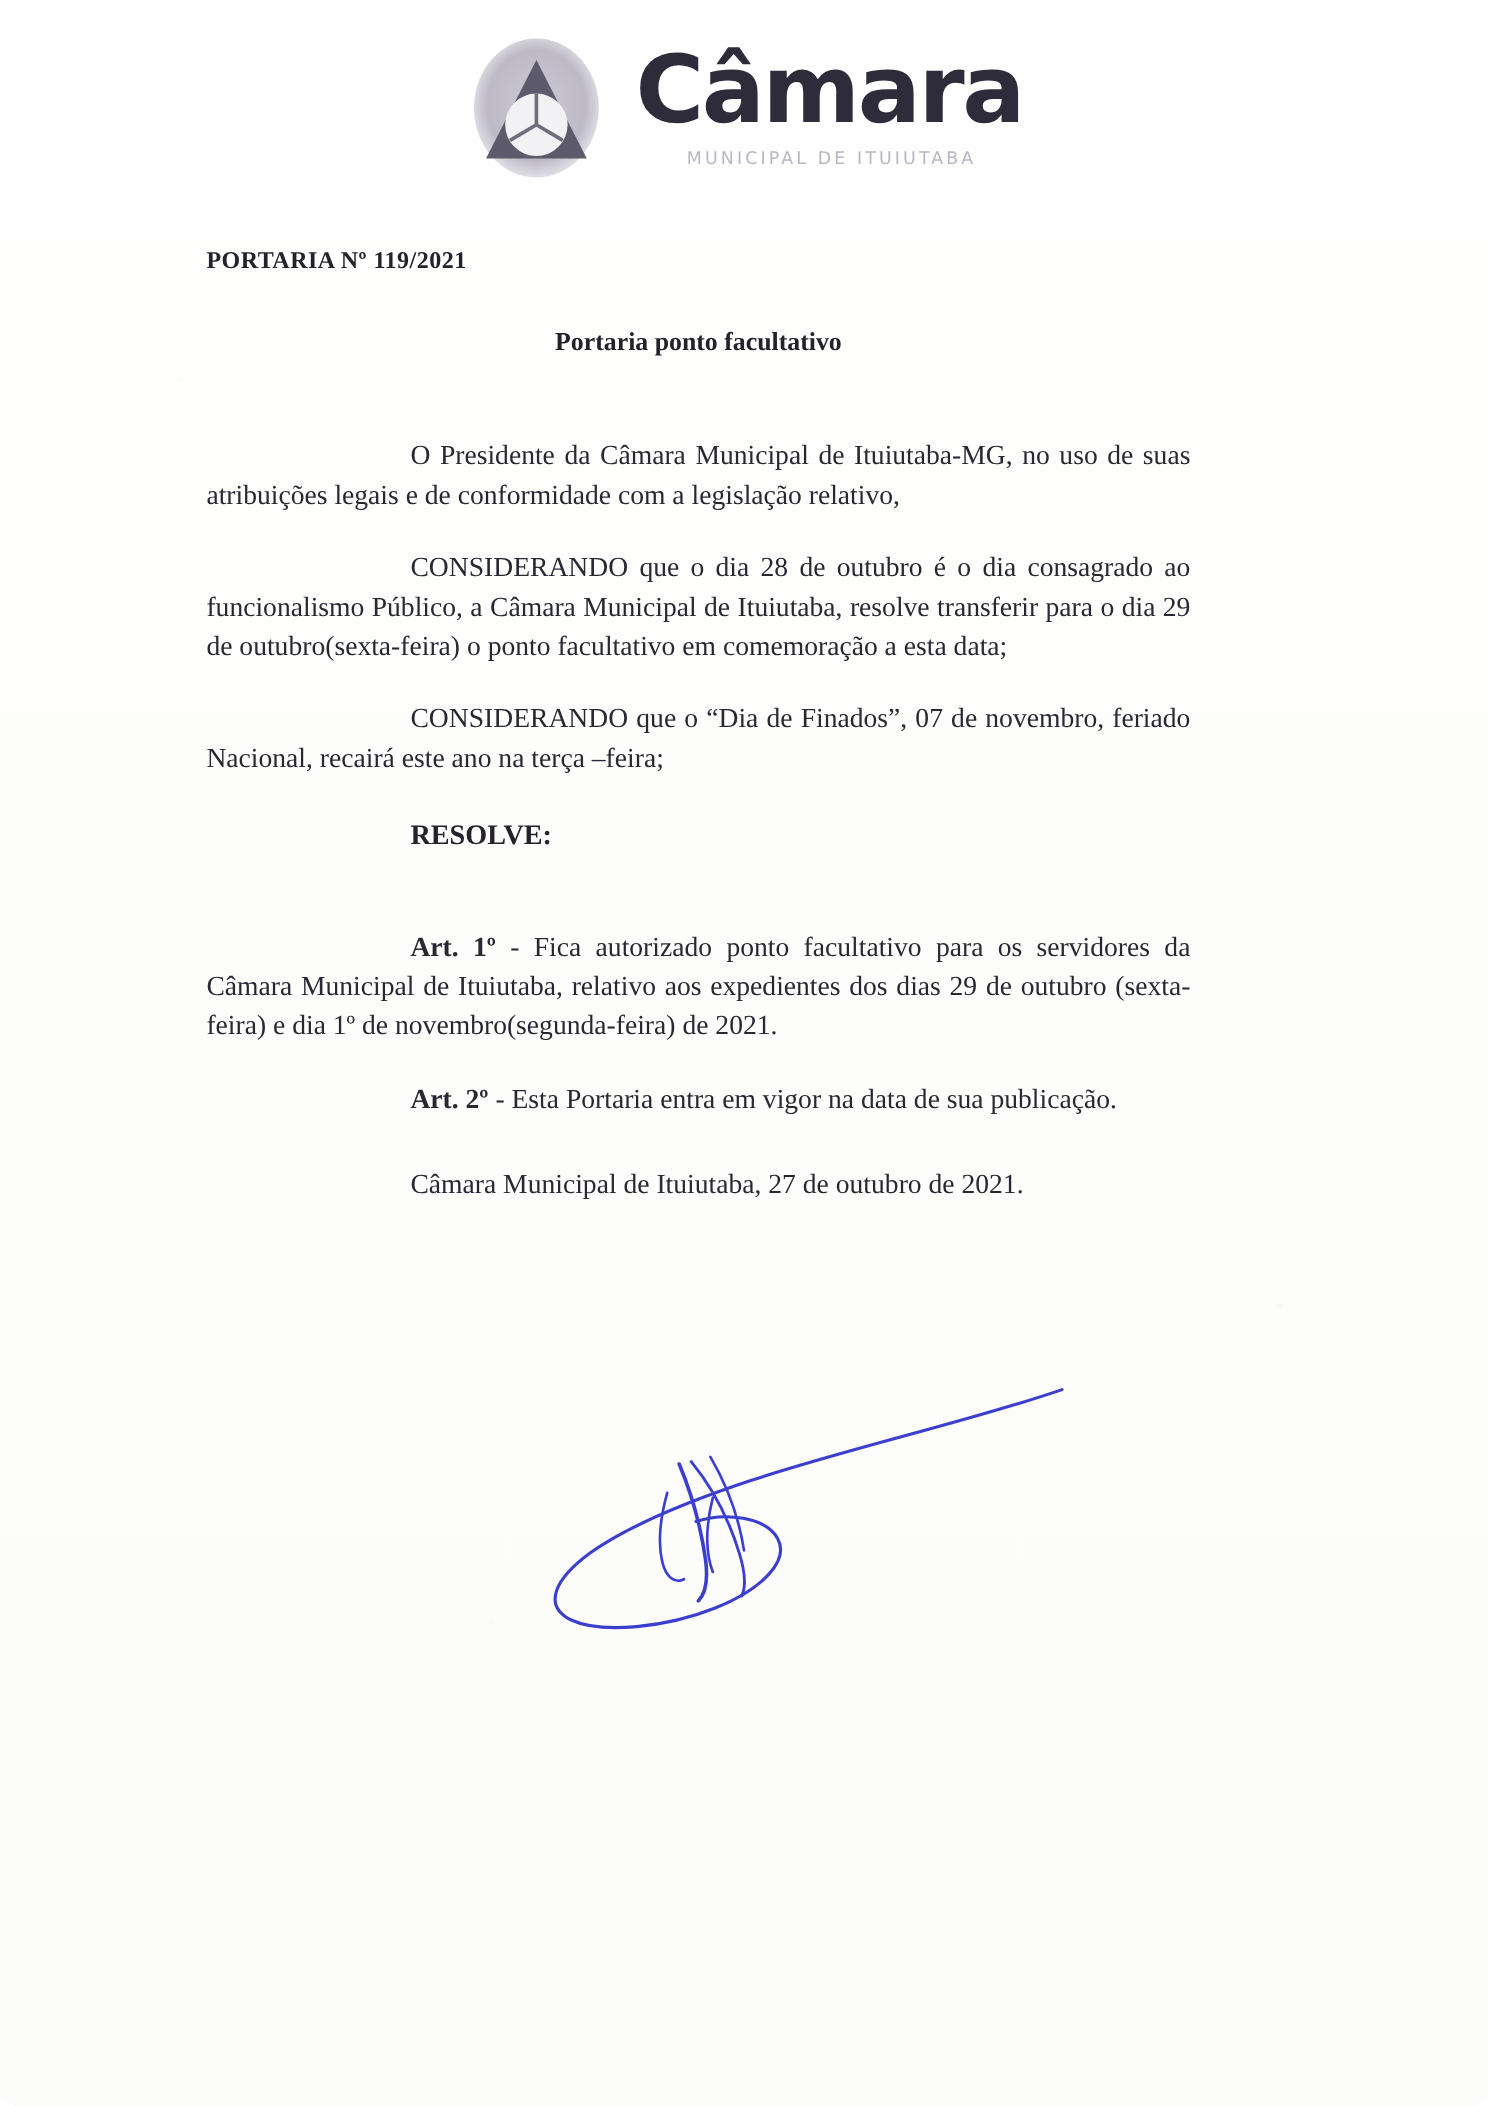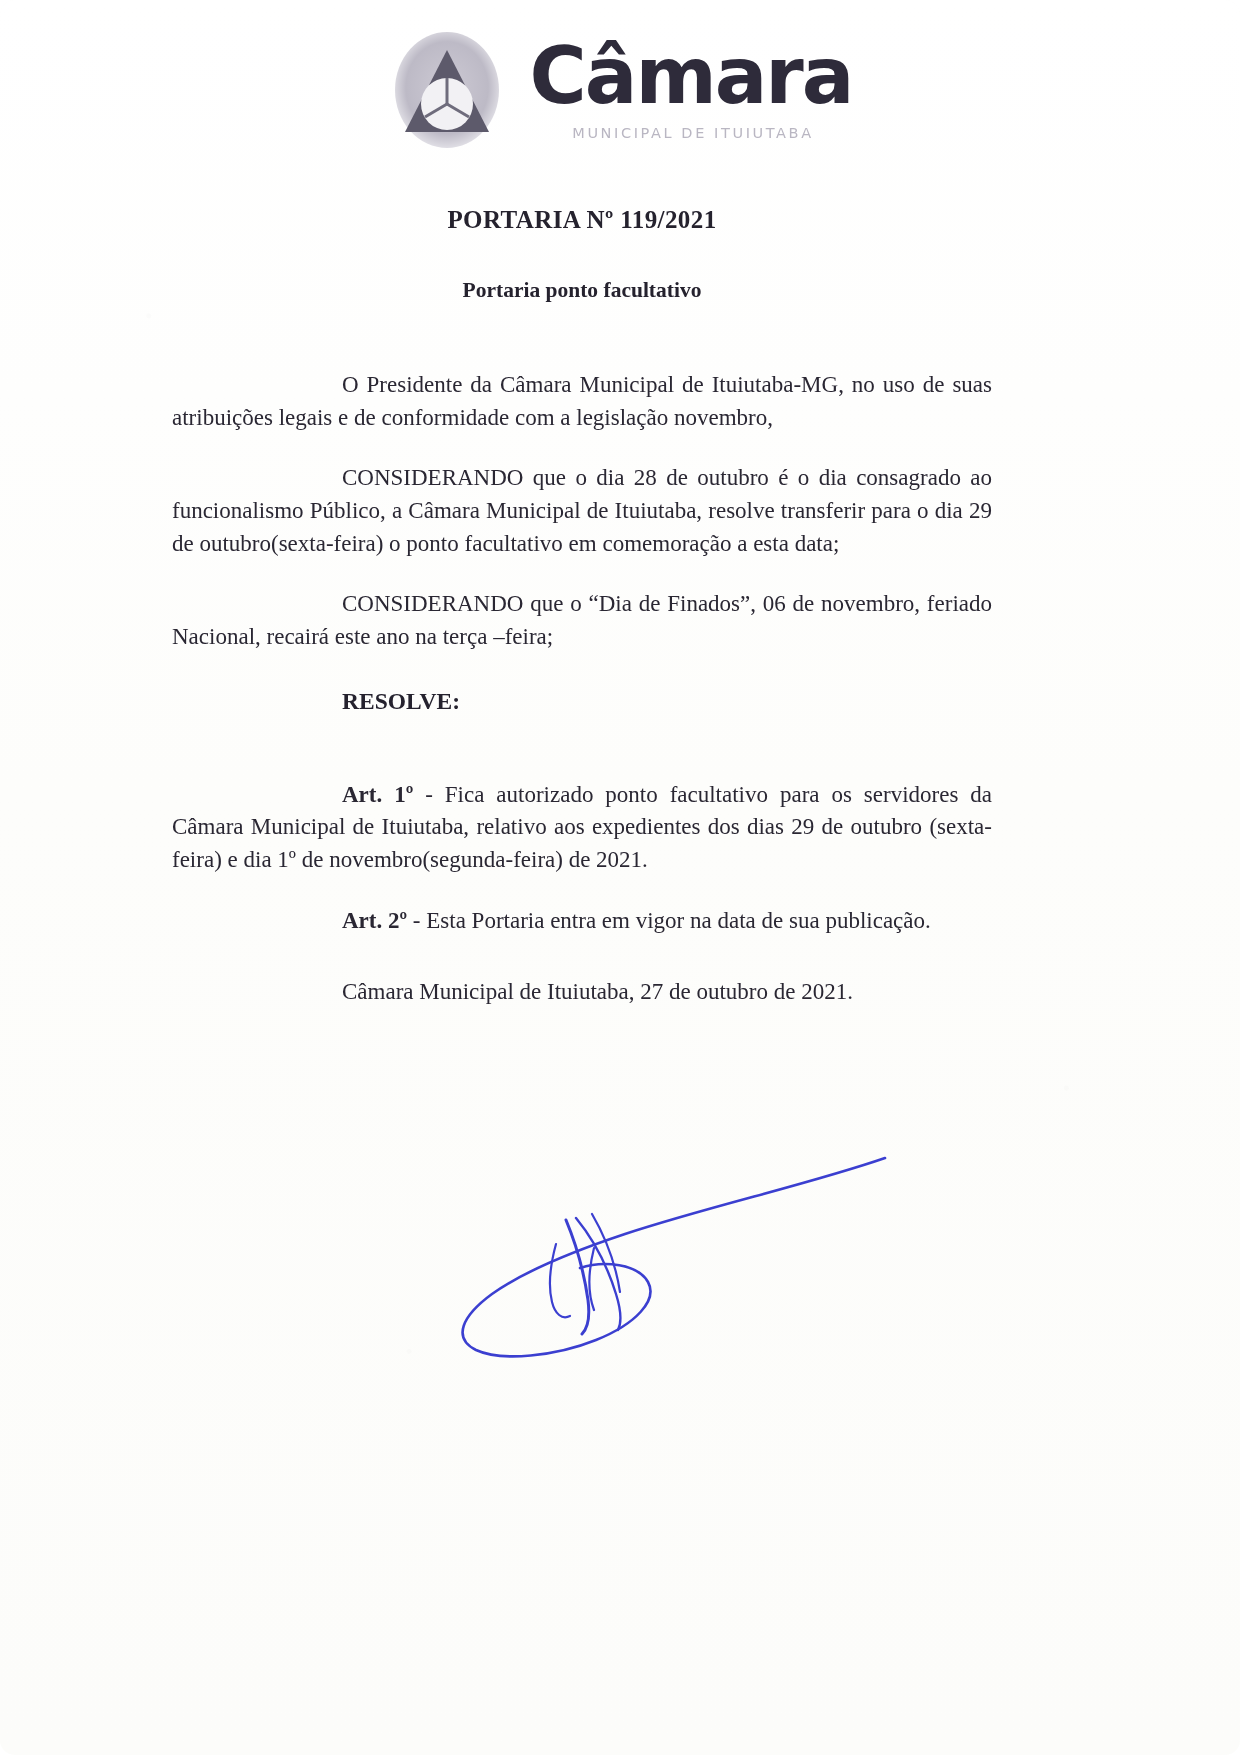--- a/index.html
+++ b/index.html
@@ -87,23 +87,23 @@
   }
 
   
   .doc {
     position: absolute;
     top: 206px;
     left: 172px;
     width: 820px;
   }
   .title {
-    text-align: center;
-    font-weight: bold;
-    font-size: 25px;
+    text-align: left;
+    font-weight: bold;
+    font-size: 20px;
     letter-spacing: 0.4px;
     margin: 0 0 44px 0;
     color: #25222e;
   }
   .subtitle {
     text-align: center;
     font-weight: bold;
     font-size: 21.5px;
     margin: 0 0 66px 0;
     color: #25222e;
@@ -186,25 +186,25 @@
 
     </div>
   </div>
 
   <div class="doc">
 
     <h1 class="title">PORTARIA Nº 119/2021</h1>
 
     <h2 class="subtitle">Portaria ponto facultativo</h2>
 
-    <p class="body">O  Presidente da Câmara Municipal de Ituiutaba-MG,  no uso de suas atribuições legais e de conformidade com a legislação novembro,</p>
+    <p class="body">O  Presidente da Câmara Municipal de Ituiutaba-MG,  no uso de suas atribuições legais e de conformidade com a legislação relativo,</p>
 
     <p class="body">CONSIDERANDO que o dia 28 de outubro é o dia consagrado ao funcionalismo Público,  a Câmara Municipal de Ituiutaba, resolve transferir para o dia 29 de outubro(sexta-feira)  o ponto facultativo em comemoração a esta data;</p>
 
-    <p class="body tight">CONSIDERANDO que o “Dia de Finados”, 06 de novembro, feriado Nacional, recairá  este ano na terça –feira;</p>
+    <p class="body tight">CONSIDERANDO que o “Dia de Finados”, 07 de novembro, feriado Nacional, recairá  este ano na terça –feira;</p>
 
     <p class="resolve">RESOLVE:</p>
 
     <p class="body"><b>Art. 1º</b><span> - Fica autorizado ponto facultativo para os servidores da Câmara Municipal de Ituiutaba, relativo aos expedientes dos dias 29 de outubro (sexta-feira) e dia 1º de novembro(segunda-feira) de 2021.</span></p>
 
     <p class="body"><b>Art. 2º</b><span> - Esta Portaria entra em vigor na data de sua publicação.</span></p>
 
     <p class="closing">Câmara Municipal de Ituiutaba, 27 de outubro de 2021.</p>
   </div>
 

